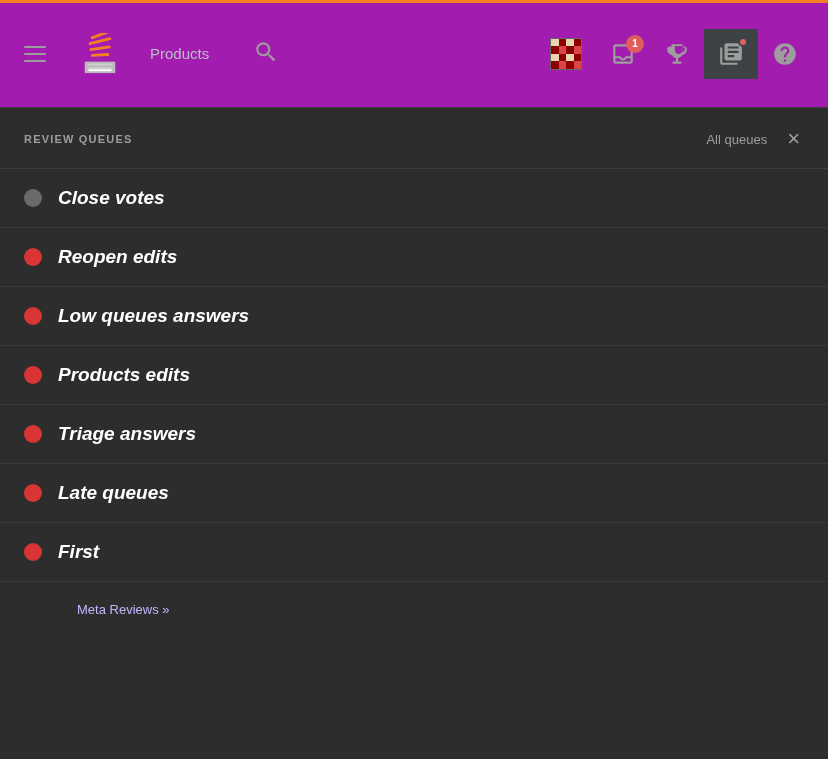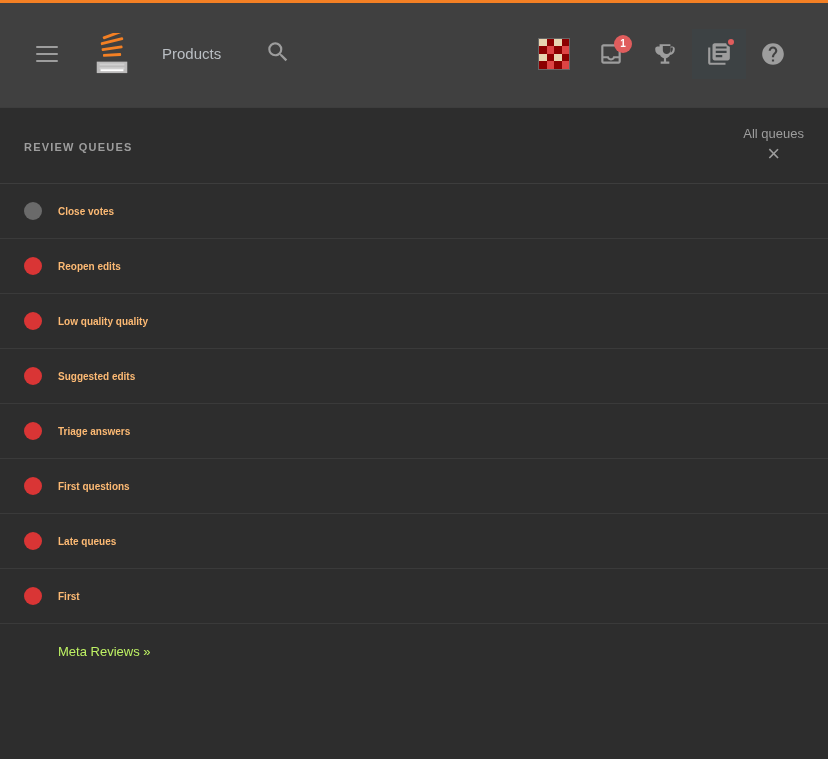--- a/index.html
+++ b/index.html
@@ -6,25 +6,25 @@
     body {
       width: 828px;
       height: 759px;
       background: #2d2d2d;
       font-family: -apple-system, BlinkMacSystemFont, 'Segoe UI', Arial, sans-serif;
       overflow: hidden;
     }
 
     
     .navbar {
-      background: #404040;
+      background: #a21caf;
       height: 108px;
       display: flex;
       align-items: center;
-      padding: 0 28px;
+      padding: 0 16px;
       gap: 20px;
       border-bottom: 1px solid #3d3d3d;
       position: relative;
     }
     .navbar::before {
       content: '';
       position: absolute;
       top: 0; left: 0; right: 0;
       height: 3px;
       background: linear-gradient(90deg, #f48024 0%, #f48024 100%);
@@ -154,21 +154,21 @@
       color: #9d9d9d;
       font-size: 11px;
       font-weight: 700;
       letter-spacing: 1.2px;
       text-transform: uppercase;
     }
 
     .panel-header-right {
       display: flex;
       align-items: center;
-      flex-direction: column;
+      gap: 16px;
     }
 
     .all-queues-link {
       color: #9d9d9d;
       font-size: 13px;
       text-decoration: none;
       cursor: pointer;
     }
 
     .close-btn {
@@ -199,32 +199,34 @@
     .dot {
       width: 18px;
       height: 18px;
       border-radius: 50%;
       flex-shrink: 0;
     }
     .dot-gray { background: #6a6a6a; }
     .dot-red { background: #d93535; }
 
     .queue-label {
-      color: #fdba74;
-      font-size: 10px;
+      color: #ffffff;
+      font-size: 19px;
       font-weight: 600;
+      font-style: italic;
     }
 
     .meta-reviews-link {
       display: block;
       padding: 20px 24px 20px 58px;
-      color: #bef264;
+      color: #c4b5fd;
       font-size: 13px;
       text-decoration: none;
       cursor: pointer;
+      margin-left: 19px;
     }
   </style>
 </head>
 <body>
 
 <nav class="navbar">
   <button class="hamburger-btn">
     <span class="hamburger-line"></span>
     <span class="hamburger-line"></span>
     <span class="hamburger-line"></span>
@@ -329,44 +331,38 @@
     <li>
       <a class="queue-item" href="#">
         <span class="dot dot-red"></span>
         <span class="queue-label">Reopen edits</span>
       </a>
     </li>
 
     <li>
       <a class="queue-item" href="#">
         <span class="dot dot-red"></span>
-        <span class="queue-label">Low quality quality</span>
-      </a>
-    </li>
-
-    <li>
-      <a class="queue-item" href="#">
-        <span class="dot dot-red"></span>
-        <span class="queue-label">Suggested edits</span>
+        <span class="queue-label">Low queues answers</span>
+      </a>
+    </li>
+
+    <li>
+      <a class="queue-item" href="#">
+        <span class="dot dot-red"></span>
+        <span class="queue-label">Products edits</span>
       </a>
     </li>
 
     <li>
       <a class="queue-item" href="#">
         <span class="dot dot-red"></span>
         <span class="queue-label">Triage answers</span>
       </a>
     </li>
 
-    <li>
-      <a class="queue-item" href="#">
-        <span class="dot dot-red"></span>
-        <span class="queue-label">First questions</span>
-      </a>
-    </li>
 
     <li>
       <a class="queue-item" href="#">
         <span class="dot dot-red"></span>
         <span class="queue-label">Late queues</span>
       </a>
     </li>
 
     <li>
       <a class="queue-item" href="#">

